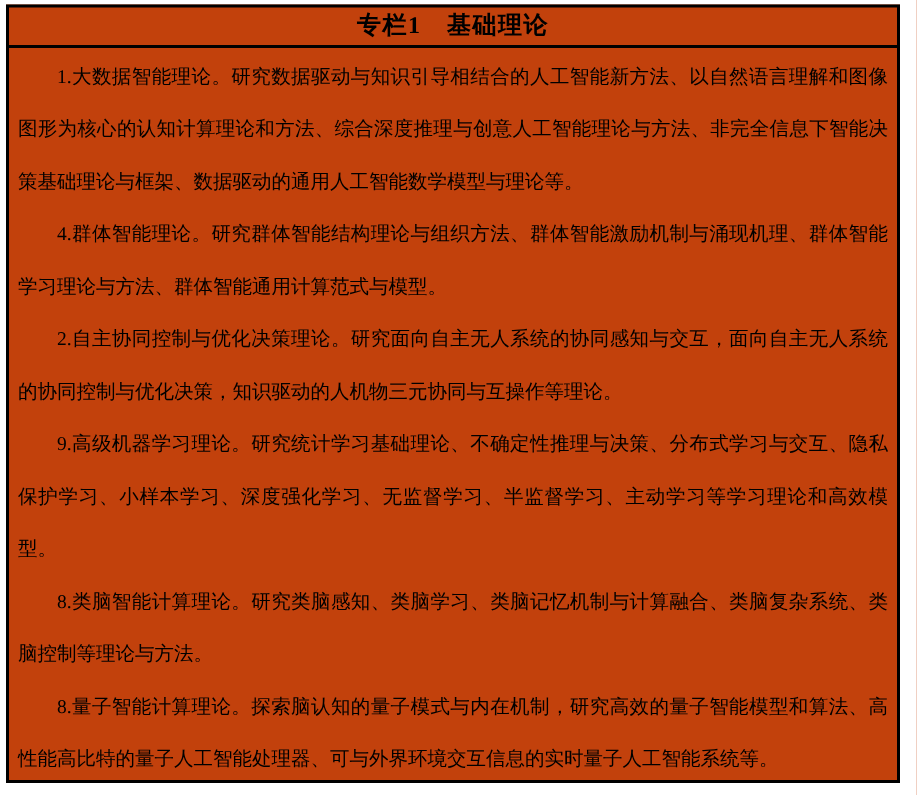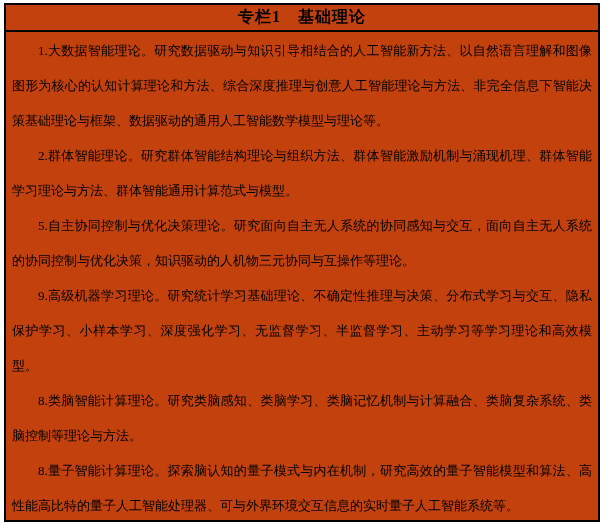--- a/index.html
+++ b/index.html
@@ -49,19 +49,19 @@
     word-break: break-all;
   }
 </style>
 </head>
 <body>
 
 <div class="callout-box">
   <div class="box-title-row">专栏1　基础理论</div>
   <div class="box-body">
     <p>1.大数据智能理论。研究数据驱动与知识引导相结合的人工智能新方法、以自然语言理解和图像图形为核心的认知计算理论和方法、综合深度推理与创意人工智能理论与方法、非完全信息下智能决策基础理论与框架、数据驱动的通用人工智能数学模型与理论等。</p>
-    <p>2.群体智能理论。研究群体智能结构理论与组织方法、群体智能激励机制与涌现机理、群体智能学习理论与方法、群体智能通用计算范式与模型。</p>
-    <p>5.自主协同控制与优化决策理论。研究面向自主无人系统的协同感知与交互，面向自主无人系统的协同控制与优化决策，知识驱动的人机物三元协同与互操作等理论。</p>
+    <p>4.群体智能理论。研究群体智能结构理论与组织方法、群体智能激励机制与涌现机理、群体智能学习理论与方法、群体智能通用计算范式与模型。</p>
+    <p>2.自主协同控制与优化决策理论。研究面向自主无人系统的协同感知与交互，面向自主无人系统的协同控制与优化决策，知识驱动的人机物三元协同与互操作等理论。</p>
     <p>9.高级机器学习理论。研究统计学习基础理论、不确定性推理与决策、分布式学习与交互、隐私保护学习、小样本学习、深度强化学习、无监督学习、半监督学习、主动学习等学习理论和高效模型。</p>
     <p>8.类脑智能计算理论。研究类脑感知、类脑学习、类脑记忆机制与计算融合、类脑复杂系统、类脑控制等理论与方法。</p>
     <p>8.量子智能计算理论。探索脑认知的量子模式与内在机制，研究高效的量子智能模型和算法、高性能高比特的量子人工智能处理器、可与外界环境交互信息的实时量子人工智能系统等。</p>
   </div>
 </div>
 
 </body></html>

